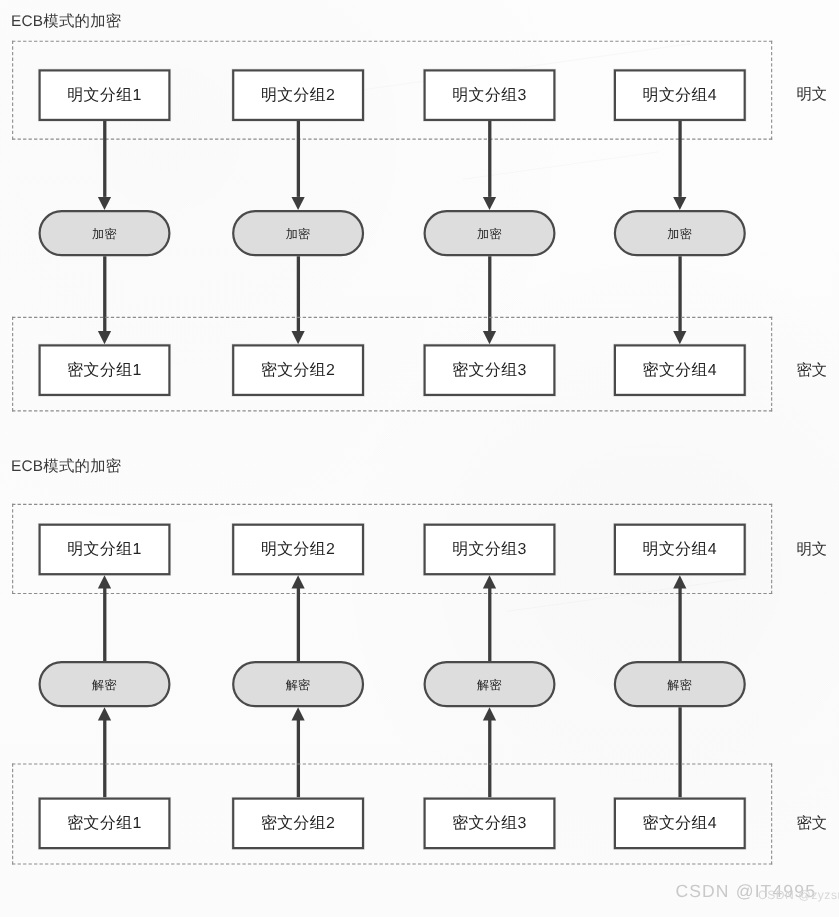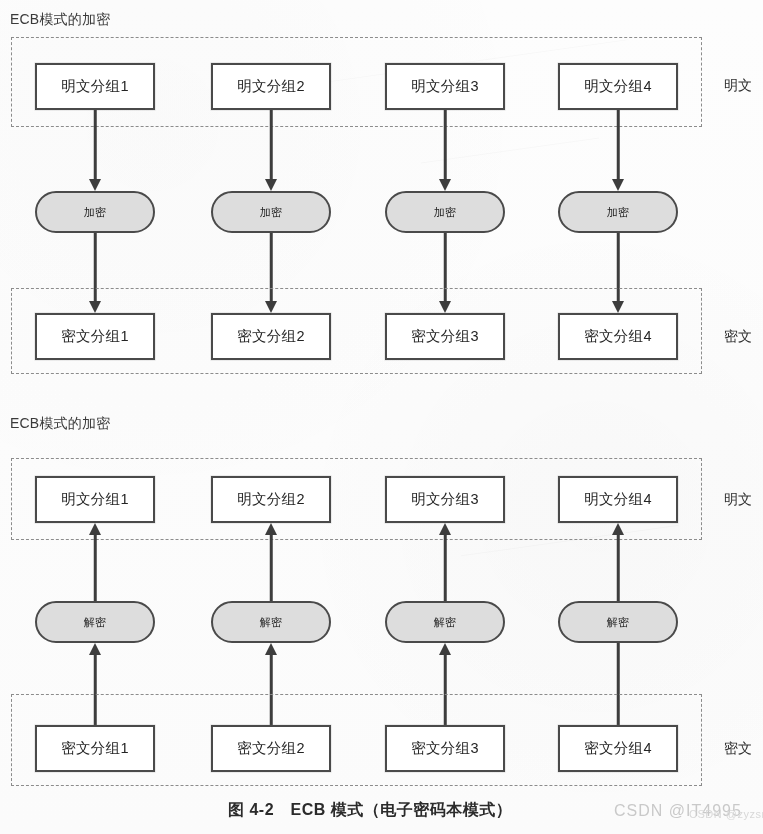--- a/index.html
+++ b/index.html
@@ -260,18 +260,17 @@
   </div>
 
   <div class="dashed-group" style="left:11px; top:694px; width:691px; height:92px;"></div>
   <div class="group-label" style="left:712px; top:739px;">密文</div>
 
   <div class="block" style="left:35px; top:725px; width:120px; height:47px;">密文分组1</div>
   <div class="block" style="left:211px; top:725px; width:120px; height:47px;">密文分组2</div>
   <div class="block" style="left:385px; top:725px; width:120px; height:47px;">密文分组3</div>
   <div class="block" style="left:558px; top:725px; width:120px; height:47px;">密文分组4</div>
 
-  <div class="caption" style="left:228px; top:800px;">图 4-2　ECB 模式（电子密码本模式）</div>
 
   <div class="watermark" style="left:614px; top:802px;">CSDN @IT4995</div>
   <div class="watermark-sub" style="left:648px; top:808px;margin-left:41px;">CSDN @zyzsmd</div>
 
 </div>
 
 </body></html>

